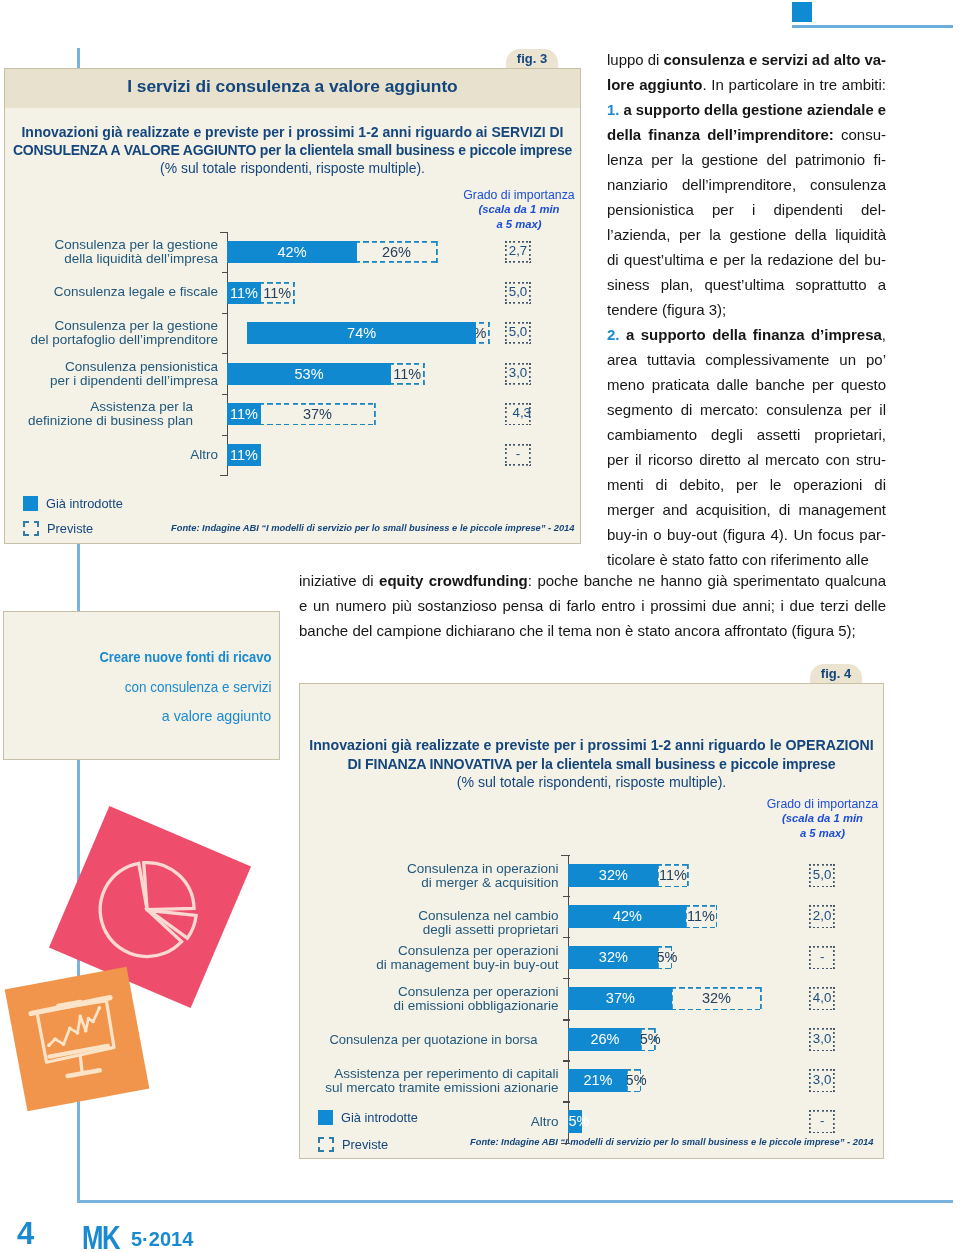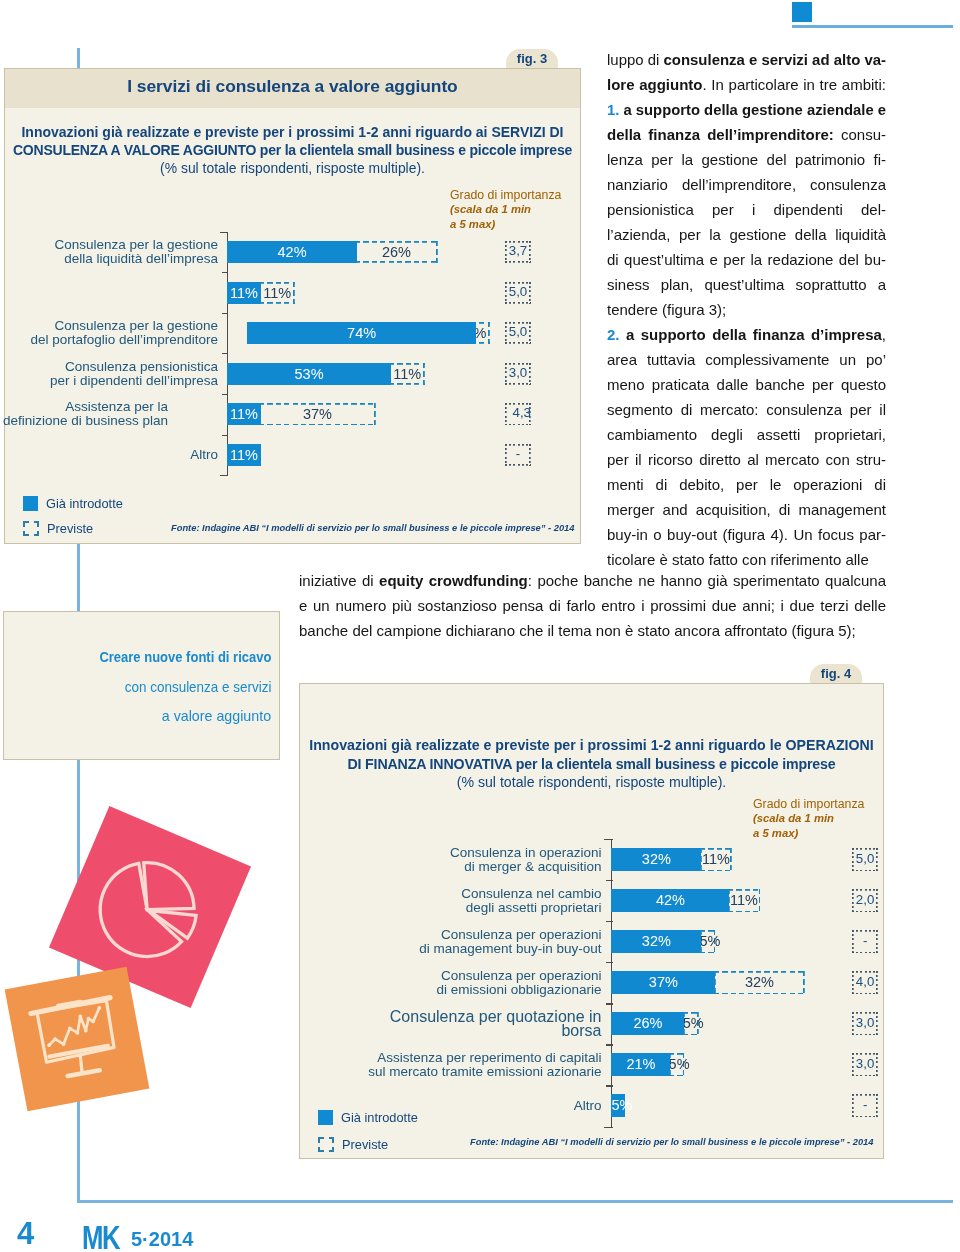--- a/index.html
+++ b/index.html
@@ -10,21 +10,21 @@
 #toprule{left:792px;top:25px;width:161px;height:3px;background:#6aaddf;}
 #rail-v{left:77px;top:48px;width:3px;height:1155px;background:#7ab3e0;}
 #rail-h{left:77px;top:1200px;width:876px;height:3px;background:#7ab3e0;}
 
 .panel{background:#f4f1e6;border:1px solid #c8c1a7;box-sizing:border-box;}
 .panel-hd{position:absolute;left:0;top:0;right:0;background:#e7e1cd;box-sizing:border-box;text-align:center;color:#14467e;font-weight:bold;}
 .fig-tab{background:#eae4d1;border-radius:14px 14px 0 0;color:#14467e;font-weight:bold;text-align:center;box-sizing:border-box;}
 
 .sub{color:#14467e;font-weight:bold;text-align:center;width:100%;}
 .subnote{color:#14467e;font-weight:normal;text-align:center;width:100%;}
-.scalehdr{color:#a16207;text-align:left;line-height:14.3px;font-weight:normal;}
+.scalehdr{color:#1d4ed8;text-align:center;line-height:14.3px;font-weight:normal;}
 .scalehdr .r2,.scalehdr .r3{font-style:italic;font-weight:bold;font-size:11.3px;}
 
 .catlabel{position:absolute;color:#21587c;text-align:right;line-height:14px;}
 .barfill{position:absolute;background:#1089d1;color:#fff;font-weight:normal;text-align:center;box-sizing:border-box;}
 .bardash{position:absolute;box-sizing:border-box;color:#25405e;font-weight:normal;text-align:center;}
 .gradebox{position:absolute;box-sizing:border-box;color:#1c4e80;font-weight:normal;text-align:center;}
 .axis-v{position:absolute;background:#4b4b4b;width:1.1px;}
 .tick{position:absolute;background:#4b4b4b;height:1.1px;}
 
 .legend-row{position:absolute;white-space:nowrap;}
@@ -88,21 +88,21 @@
 #issue{left:131px;top:1229px;font-size:20px;line-height:20px;}
 
 
 #fig4-tab{left:810px;top:664px;width:52px;height:21px;font-size:13px;line-height:19px;}
 #fig4-panel{left:299px;top:683px;width:585px;height:476px;}
 #fig4-hd{height:38px;line-height:33.5px;font-size:17.4px;letter-spacing:-0.05px;}
 #fig4-sub1{left:0;top:52px;font-size:14.2px;line-height:18px;white-space:nowrap;}
 #fig4-sub2{left:0;top:70.5px;font-size:14.2px;line-height:18px;white-space:nowrap;letter-spacing:-0.15px;}
 #fig4-sub3{left:0;top:89.5px;font-size:14.15px;line-height:17px;white-space:nowrap;}
 #fig4-scale{left:453px;top:113px;width:139px;font-size:12.3px;}
-#fig4-chart{left:0;top:0;width:585px;height:476px;margin-left:43px;}
+#fig4-chart{left:0;top:16px;width:585px;height:476px;}
 #fig4-leg1{left:18px;top:425px;font-size:12.8px;}
 #fig4-leg2{left:18px;top:452px;font-size:12.8px;}
 #fig4-src{left:170px;top:453px;font-size:9.33px;}
 
 .bardash{background-image:
   repeating-linear-gradient(to right,#1b86bf 0 5.2px,transparent 5.2px 8.4px),
   repeating-linear-gradient(to right,#1b86bf 0 5.2px,transparent 5.2px 8.4px),
   repeating-linear-gradient(to bottom,#1b86bf 0 5.2px,transparent 5.2px 8.4px),
   repeating-linear-gradient(to bottom,#1b86bf 0 5.2px,transparent 5.2px 8.4px);
   background-size:100% 1.8px,100% 1.8px,1.8px 100%,1.8px 100%;
@@ -144,37 +144,40 @@
       <div class="tick" style="left:217px;top:243.8px;width:6.3px;"></div>
       <div class="tick" style="left:217px;top:284.4px;width:6.3px;"></div>
       <div class="tick" style="left:217px;top:325px;width:6.3px;"></div>
       <div class="tick" style="left:217px;top:365.6px;width:6.3px;"></div>
       <div class="tick" style="left:215px;top:406.20000000000005px;width:8.3px;"></div>
       <div class="catlabel" style="left:-2px;top:162.6px;height:40.6px;width:215px;font-size:13.5px;display:flex;align-items:center;justify-content:flex-end;">
         <span>Consulenza per la gestione<br>della liquidità dell’impresa</span>
       </div>
       <div class="bardash" style="left:350.274px;top:171.9px;width:82.322px;height:22px;font-size:14.5px;line-height:22px;">26%</div>
       <div class="barfill" style="left:222px;top:171.9px;width:130.074px;height:22px;font-size:14.5px;line-height:22px;">42%</div>
-      <div class="gradebox" style="left:500px;top:171.9px;width:26px;height:22px;font-size:13.3px;line-height:20px;">3,7</div>
+      <div class="gradebox" style="left:500px;top:171.9px;width:26px;height:22px;font-size:13.3px;line-height:20px;">2,7</div>
+      <div class="catlabel" style="left:-2px;top:203.2px;height:40.6px;width:215px;font-size:13.5px;display:flex;align-items:center;justify-content:flex-end;">
+        <span>Consulenza legale e fiscale</span>
+      </div>
       <div class="bardash" style="left:254.267px;top:212.5px;width:35.867px;height:22px;font-size:14.5px;line-height:22px;">11%</div>
       <div class="barfill" style="left:222px;top:212.5px;width:34.067px;height:22px;font-size:14.5px;line-height:22px;">11%</div>
       <div class="gradebox" style="left:500px;top:212.5px;width:26px;height:22px;font-size:13.3px;line-height:20px;">5,0</div>
       <div class="catlabel" style="left:-2px;top:243.8px;height:40.6px;width:215px;font-size:13.5px;display:flex;align-items:center;justify-content:flex-end;">
         <span>Consulenza per la gestione<br>del portafoglio dell’imprenditore</span>
       </div>
       <div class="bardash" style="left:449.378px;top:253.10000000000002px;width:35.867px;height:22px;font-size:14.5px;line-height:22px;">11%</div>
       <div class="barfill" style="left:222px;top:253.10000000000002px;width:229.178px;height:22px;font-size:14.5px;line-height:22px;margin-left:20px;">74%</div>
       <div class="gradebox" style="left:500px;top:253.10000000000002px;width:26px;height:22px;font-size:13.3px;line-height:20px;">5,0</div>
       <div class="catlabel" style="left:-2px;top:284.4px;height:40.6px;width:215px;font-size:13.5px;display:flex;align-items:center;justify-content:flex-end;">
         <span>Consulenza pensionistica<br>per i dipendenti dell’impresa</span>
       </div>
       <div class="bardash" style="left:384.34099999999995px;top:293.7px;width:35.867px;height:22px;font-size:14.5px;line-height:22px;">11%</div>
       <div class="barfill" style="left:222px;top:293.7px;width:164.141px;height:22px;font-size:14.5px;line-height:22px;">53%</div>
       <div class="gradebox" style="left:500px;top:293.7px;width:26px;height:22px;font-size:13.3px;line-height:20px;">3,0</div>
-      <div class="catlabel" style="left:-2px;top:325px;height:40.6px;width:215px;font-size:13.5px;display:flex;align-items:center;justify-content:flex-start;">
+      <div class="catlabel" style="left:-2px;top:325px;height:40.6px;width:215px;font-size:13.5px;display:flex;align-items:center;justify-content:center;">
         <span>Assistenza per la<br>definizione di business plan</span>
       </div>
       <div class="bardash" style="left:254.267px;top:334.3px;width:116.389px;height:22px;font-size:14.5px;line-height:22px;">37%</div>
       <div class="barfill" style="left:222px;top:334.3px;width:34.067px;height:22px;font-size:14.5px;line-height:22px;">11%</div>
       <div class="gradebox" style="left:500px;top:334.3px;width:26px;height:22px;font-size:13.3px;line-height:20px;text-align:right;">4,3</div>
       <div class="catlabel" style="left:-2px;top:365.6px;height:40.6px;width:215px;font-size:13.5px;display:flex;align-items:center;justify-content:flex-end;">
         <span>Altro</span>
       </div>
       <div class="barfill" style="left:222px;top:374.90000000000003px;width:34.067px;height:22px;font-size:14.5px;line-height:22px;">11%</div>
       <div class="gradebox" style="left:500px;top:374.90000000000003px;width:26px;height:22px;font-size:13.3px;line-height:20px;">-</div>
@@ -255,39 +258,39 @@
       <div class="tick" style="left:263.4px;top:319.42px;width:6.3px;"></div>
       <div class="tick" style="left:263.4px;top:360.45000000000005px;width:6.3px;"></div>
       <div class="tick" style="left:263.4px;top:401.48px;width:6.3px;"></div>
       <div class="tick" style="left:261.4px;top:442.51000000000005px;width:8.3px;"></div>
       <div class="catlabel" style="left:8.499999999999977px;top:155.3px;height:41.03px;width:250px;font-size:13.5px;display:flex;align-items:center;justify-content:flex-end;">
         <span>Consulenza in operazioni<br>di merger &amp; acquisition</span>
       </div>
       <div class="bardash" style="left:356.52px;top:164.315px;width:32.71px;height:23px;font-size:14.5px;line-height:23px;">11%</div>
       <div class="barfill" style="left:268.4px;top:164.315px;width:89.92px;height:23px;font-size:14.5px;line-height:23px;">32%</div>
       <div class="gradebox" style="left:509.1px;top:164.315px;width:26px;height:23px;font-size:13.3px;line-height:21px;">5,0</div>
-      <div class="catlabel" style="left:8.499999999999977px;top:196.33px;height:41.03px;width:250px;font-size:13.5px;display:flex;align-items:center;justify-content:flex-end;">
+      <div class="catlabel" style="left:8.499999999999977px;top:196.33px;height:41.03px;width:250px;font-size:13.5px;display:flex;align-items:flex-end;justify-content:flex-end;">
         <span>Consulenza nel cambio<br>degli assetti proprietari</span>
       </div>
       <div class="bardash" style="left:384.61999999999995px;top:205.34500000000003px;width:32.71px;height:23px;font-size:14.5px;line-height:23px;">11%</div>
       <div class="barfill" style="left:268.4px;top:205.34500000000003px;width:118.02px;height:23px;font-size:14.5px;line-height:23px;">42%</div>
       <div class="gradebox" style="left:509.1px;top:205.34500000000003px;width:26px;height:23px;font-size:13.3px;line-height:21px;">2,0</div>
       <div class="catlabel" style="left:8.499999999999977px;top:237.36px;height:41.03px;width:250px;font-size:13.5px;display:flex;align-items:center;justify-content:flex-end;">
         <span>Consulenza per operazioni<br>di management buy-in buy-out</span>
       </div>
       <div class="bardash" style="left:356.52px;top:246.375px;width:15.850000000000001px;height:23px;font-size:14.5px;line-height:23px;">5%</div>
       <div class="barfill" style="left:268.4px;top:246.375px;width:89.92px;height:23px;font-size:14.5px;line-height:23px;">32%</div>
       <div class="gradebox" style="left:509.1px;top:246.375px;width:26px;height:23px;font-size:13.3px;line-height:21px;">-</div>
       <div class="catlabel" style="left:8.499999999999977px;top:278.39px;height:41.03px;width:250px;font-size:13.5px;display:flex;align-items:center;justify-content:flex-end;">
         <span>Consulenza per operazioni<br>di emissioni obbligazionarie</span>
       </div>
       <div class="bardash" style="left:370.57px;top:287.405px;width:91.72px;height:23px;font-size:14.5px;line-height:23px;">32%</div>
       <div class="barfill" style="left:268.4px;top:287.405px;width:103.97px;height:23px;font-size:14.5px;line-height:23px;">37%</div>
       <div class="gradebox" style="left:509.1px;top:287.405px;width:26px;height:23px;font-size:13.3px;line-height:21px;">4,0</div>
-      <div class="catlabel" style="left:8.499999999999977px;top:319.42px;height:41.03px;width:250px;font-size:16px;display:flex;align-items:center;justify-content:flex-end;">
+      <div class="catlabel" style="left:8.499999999999977px;top:319.42px;height:41.03px;width:250px;font-size:13px;display:flex;align-items:center;justify-content:center;">
         <span>Consulenza per quotazione in borsa</span>
       </div>
       <div class="bardash" style="left:339.65999999999997px;top:328.435px;width:15.850000000000001px;height:23px;font-size:14.5px;line-height:23px;">5%</div>
       <div class="barfill" style="left:268.4px;top:328.435px;width:73.06px;height:23px;font-size:14.5px;line-height:23px;">26%</div>
       <div class="gradebox" style="left:509.1px;top:328.435px;width:26px;height:23px;font-size:13.3px;line-height:21px;">3,0</div>
       <div class="catlabel" style="left:8.499999999999977px;top:360.45000000000005px;height:41.03px;width:250px;font-size:13.5px;display:flex;align-items:center;justify-content:flex-end;">
         <span>Assistenza per reperimento di capitali<br>sul mercato tramite emissioni azionarie</span>
       </div>
       <div class="bardash" style="left:325.60999999999996px;top:369.46500000000003px;width:15.850000000000001px;height:23px;font-size:14.5px;line-height:23px;">5%</div>
       <div class="barfill" style="left:268.4px;top:369.46500000000003px;width:59.01px;height:23px;font-size:14.5px;line-height:23px;">21%</div>

